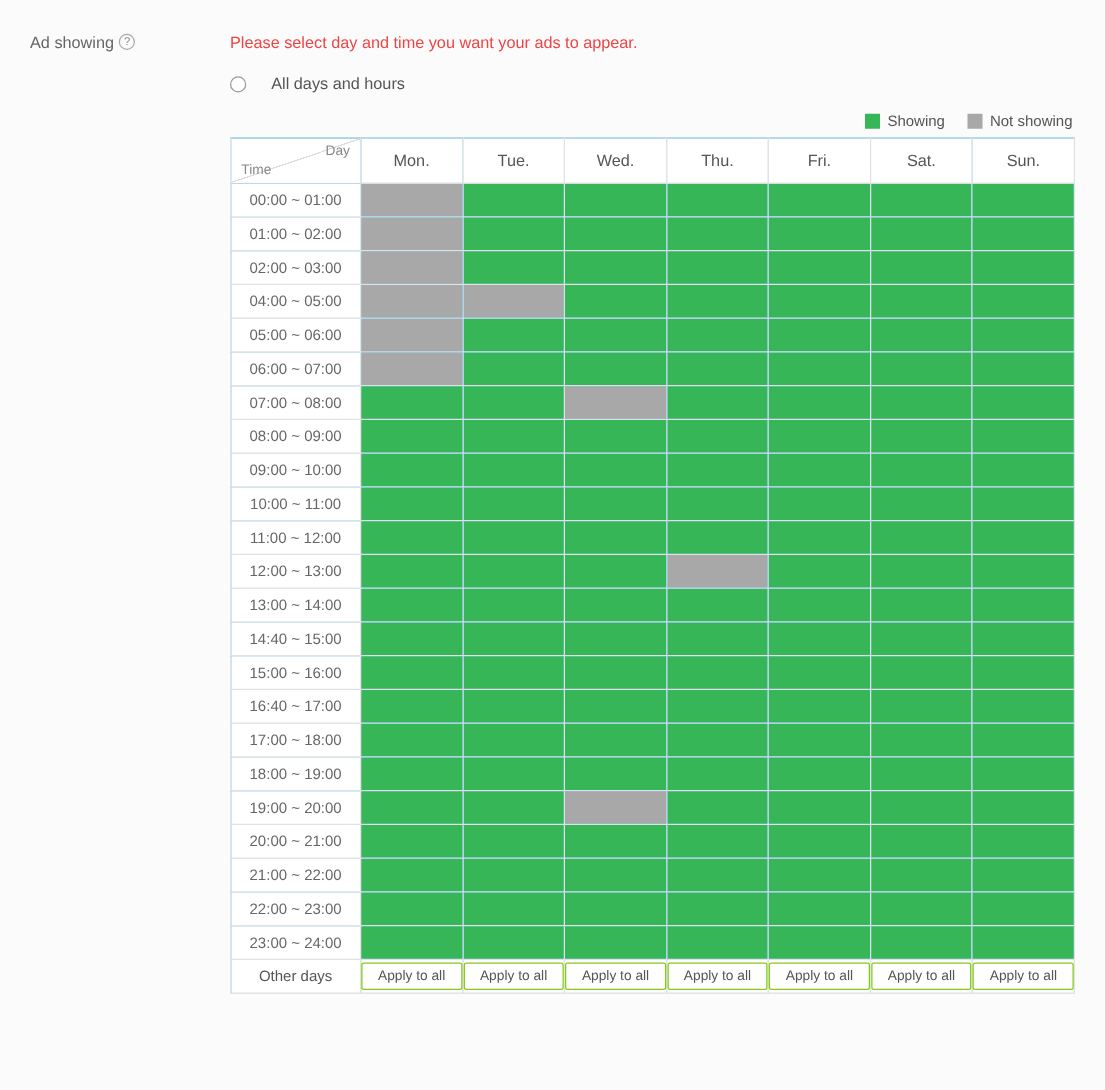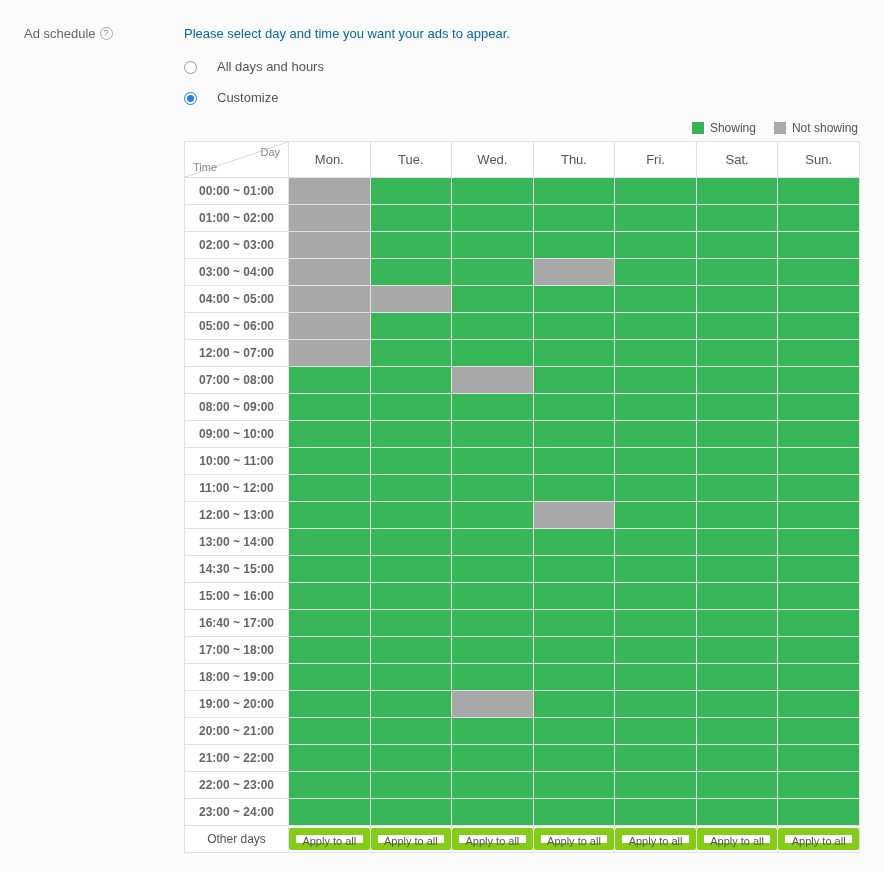--- a/index.html
+++ b/index.html
@@ -34,21 +34,21 @@
     font-size: 9px;
     color: #888;
     align-items: center;
     justify-content: center;
     line-height: 1;
   }
   .content-col {
     flex: 1;
   }
   .intro {
-    color: #0369a1;
+    color: #ef4444;
     margin-bottom: 18px;
     padding-top: 6px;
     font-size: 13px;
   }
   .radio-row {
     display: flex;
     align-items: flex-end;
     gap: 20px;
     margin-bottom: 16px;
     font-size: 13px;
@@ -121,21 +121,20 @@
     height: 36px;
     font-size: 13px;
     color: #555;
     background: #fff;
   }
   table.schedule td.time-label {
     width: 104px;
     font-size: 12px;
     color: #666;
     background: #fff;
-    font-weight: bold;
   }
   td.cell {
     padding: 1px;
     background: #fff;
   }
   td.cell .fill {
     width: 100%;
     height: 100%;
   }
   td.cell.showing .fill { background: #37b657; }
@@ -152,47 +151,43 @@
     padding: 3px;
     background: #fff;
     height: 30px;
   }
   button.apply-btn {
     width: 100%;
     height: 22px;
     font-size: 11px;
     color: #555;
     background: #fff;
-    border: 7px solid #84cc16;
+    border: 1px solid #84cc16;
     border-radius: 2px;
     cursor: pointer;
     padding: 0;
   }
 </style>
 </head>
 <body>
 
 <div class="page">
   <div class="label-col">
     <div class="section-label">
-      <span>Ad schedule</span>
+      <span>Ad showing</span>
       <span class="help-icon">?</span>
     </div>
   </div>
 
   <div class="content-col">
     <div class="intro">Please select day and time you want your ads to appear.</div>
 
     <div class="radio-row">
       <span class="radio"></span>
       <span>All days and hours</span>
-    </div>
-    <div class="radio-row">
-      <span class="radio checked"></span>
-      <span>Customize</span>
     </div>
 
     <div class="legend">
       <div class="legend-item">
         <span class="swatch showing"></span>
         <span>Showing</span>
       </div>
       <div class="legend-item">
         <span class="swatch not-showing"></span>
         <span>Not showing</span>
@@ -284,44 +279,20 @@
               <div class="fill"></div>
             </td>
             <td class="cell showing">
               <div class="fill"></div>
             </td>
             <td class="cell showing">
               <div class="fill"></div>
             </td>
           </tr>
           <tr>
-            <td class="time-label">03:00 ~ 04:00</td>
-            <td class="cell not-showing">
-              <div class="fill"></div>
-            </td>
-            <td class="cell showing">
-              <div class="fill"></div>
-            </td>
-            <td class="cell showing">
-              <div class="fill"></div>
-            </td>
-            <td class="cell not-showing">
-              <div class="fill"></div>
-            </td>
-            <td class="cell showing">
-              <div class="fill"></div>
-            </td>
-            <td class="cell showing">
-              <div class="fill"></div>
-            </td>
-            <td class="cell showing">
-              <div class="fill"></div>
-            </td>
-          </tr>
-          <tr>
             <td class="time-label">04:00 ~ 05:00</td>
             <td class="cell not-showing">
               <div class="fill"></div>
             </td>
             <td class="cell not-showing">
               <div class="fill"></div>
             </td>
             <td class="cell showing">
               <div class="fill"></div>
             </td>
@@ -356,21 +327,21 @@
               <div class="fill"></div>
             </td>
             <td class="cell showing">
               <div class="fill"></div>
             </td>
             <td class="cell showing">
               <div class="fill"></div>
             </td>
           </tr>
           <tr>
-            <td class="time-label">12:00 ~ 07:00</td>
+            <td class="time-label">06:00 ~ 07:00</td>
             <td class="cell not-showing">
               <div class="fill"></div>
             </td>
             <td class="cell showing">
               <div class="fill"></div>
             </td>
             <td class="cell showing">
               <div class="fill"></div>
             </td>
             <td class="cell showing">
@@ -548,21 +519,21 @@
               <div class="fill"></div>
             </td>
             <td class="cell showing">
               <div class="fill"></div>
             </td>
             <td class="cell showing">
               <div class="fill"></div>
             </td>
           </tr>
           <tr>
-            <td class="time-label">14:30 ~ 15:00</td>
+            <td class="time-label">14:40 ~ 15:00</td>
             <td class="cell showing">
               <div class="fill"></div>
             </td>
             <td class="cell showing">
               <div class="fill"></div>
             </td>
             <td class="cell showing">
               <div class="fill"></div>
             </td>
             <td class="cell showing">

